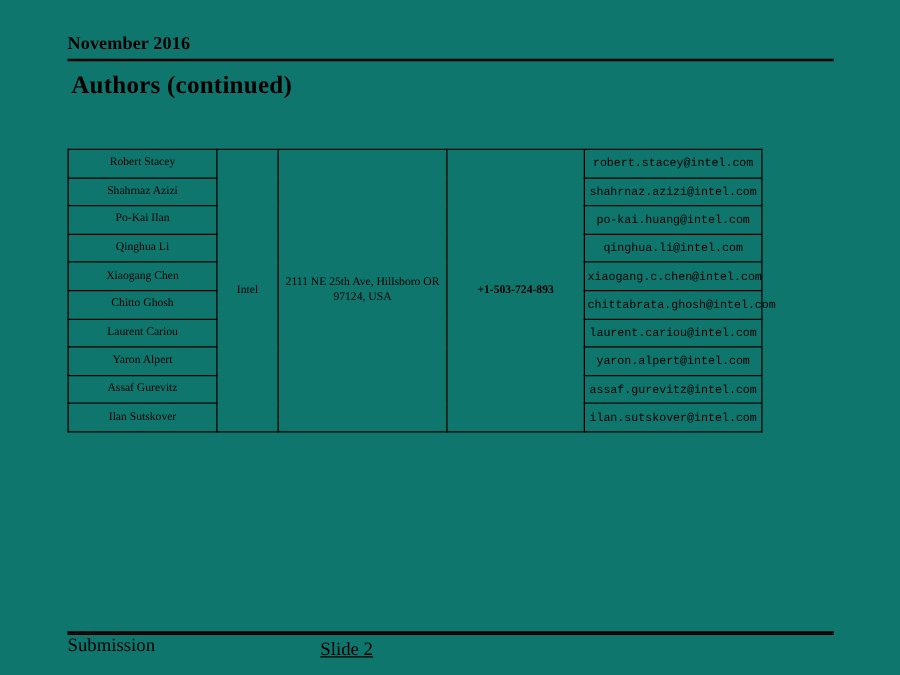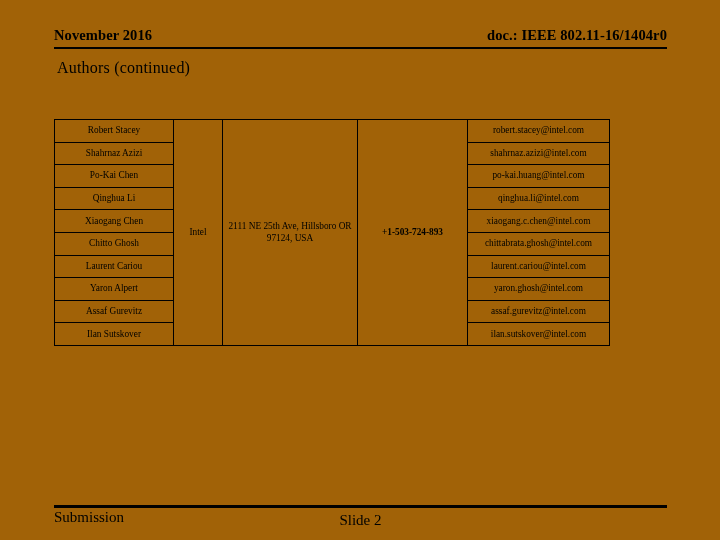--- a/index.html
+++ b/index.html
@@ -15,21 +15,21 @@
     color: #000000;
     position: relative;
   }
 
   #slide {
     position: absolute;
     left: 0;
     top: 0;
     width: 720px;
     height: 540px;
-    background: #a16207;
+    background: #0f766e;
   }
 
   
   #header {
     position: absolute;
     left: 54px;
     top: 26px;
     width: 613px;
     height: 26px;
   }
@@ -51,22 +51,22 @@
     width: 613px;
     height: 2px;
     background: #000000;
   }
 
   
   #slide-title {
     position: absolute;
     left: 57px;
     top: 58px;
-    font-weight: normal;
-    font-size: 16px;
+    font-weight: bold;
+    font-size: 20px;
     line-height: 20px;
     letter-spacing: 0.2px;
     white-space: nowrap;
   }
 
   
   #authors-table {
     position: absolute;
     left: 54px;
     top: 119px;
@@ -81,21 +81,21 @@
     padding: 0 2px;
     text-align: center;
     vertical-align: middle;
     font-size: 9.3px;
     height: 21.6px;
   }
   td.col-name     { width: 114px; }
   td.col-company  { width: 44px;  }
   td.col-address  { width: 130px; }
   td.col-phone    { width: 105px; }
-  td.col-email    { width: 137px; font-size: 8.2px; }
+  td.col-email    { width: 137px; font-size: 8.2px; font-family: Liberation Mono, monospace; }
 
   td.merged {
     vertical-align: middle;
     text-align: center;
   }
   td.col-address.merged { font-size: 9.6px; line-height: 12px; }
   td.col-phone.merged   { font-size: 9.6px; font-weight: bold; }
   td.col-company.merged { font-size: 9.6px; }
 
   tr.short td { height: 18px; }
@@ -121,74 +121,73 @@
     position: absolute;
     left: 0;
     top: 5px;
     width: 613px;
     display: flex;
     align-items: flex-start;
     font-size: 15px;
     line-height: 14px;
   }
   #footer-left   { width: 33%; text-align: left;   white-space: nowrap; }
-  #footer-center { width: 34%; text-align: center; white-space: nowrap; padding-top: 3px; }
+  #footer-center { width: 34%; text-align: left; white-space: nowrap; padding-top: 3px; text-decoration: underline; }
   #footer-right  { width: 33%; text-align: right;  white-space: nowrap; }
 </style>
 </head>
 <body>
 
 <div id="slide">
 
   <div id="header">
     <div id="header-row">
       <span id="header-date">November 2016</span>
-      <span id="header-doc">doc.: IEEE 802.11-16/1404r0</span>
     </div>
     <div id="header-rule"></div>
   </div>
 
   <div id="slide-title">Authors (continued)</div>
 
   <table id="authors-table">
     <tbody>
       <tr>
         <td class="col-name">Robert Stacey</td>
         <td class="col-company merged" rowspan="10">Intel</td>
         <td class="col-address merged" rowspan="10">2111 NE 25th Ave, Hillsboro OR 97124, USA</td>
         <td class="col-phone merged" rowspan="10">+1-503-724-893</td>
         <td class="col-email">robert.stacey@intel.com</td>
       </tr>
       <tr>
         <td class="col-name">Shahrnaz Azizi</td>
         <td class="col-email">shahrnaz.azizi@intel.com</td>
       </tr>
       <tr>
-        <td class="col-name">Po-Kai Chen</td>
+        <td class="col-name">Po-Kai Ilan</td>
         <td class="col-email">po-kai.huang@intel.com</td>
       </tr>
       <tr>
         <td class="col-name">Qinghua Li</td>
         <td class="col-email">qinghua.li@intel.com</td>
       </tr>
       <tr>
         <td class="col-name">Xiaogang Chen</td>
         <td class="col-email">xiaogang.c.chen@intel.com</td>
       </tr>
       <tr>
         <td class="col-name">Chitto Ghosh</td>
         <td class="col-email">chittabrata.ghosh@intel.com</td>
       </tr>
       <tr>
         <td class="col-name">Laurent Cariou</td>
         <td class="col-email">laurent.cariou@intel.com</td>
       </tr>
       <tr>
         <td class="col-name">Yaron Alpert</td>
-        <td class="col-email">yaron.ghosh@intel.com</td>
+        <td class="col-email">yaron.alpert@intel.com</td>
       </tr>
       <tr class="short">
         <td class="col-name">Assaf Gurevitz</td>
         <td class="col-email">assaf.gurevitz@intel.com</td>
       </tr>
       <tr class="short">
         <td class="col-name">Ilan Sutskover</td>
         <td class="col-email">ilan.sutskover@intel.com</td>
       </tr>
     </tbody>

